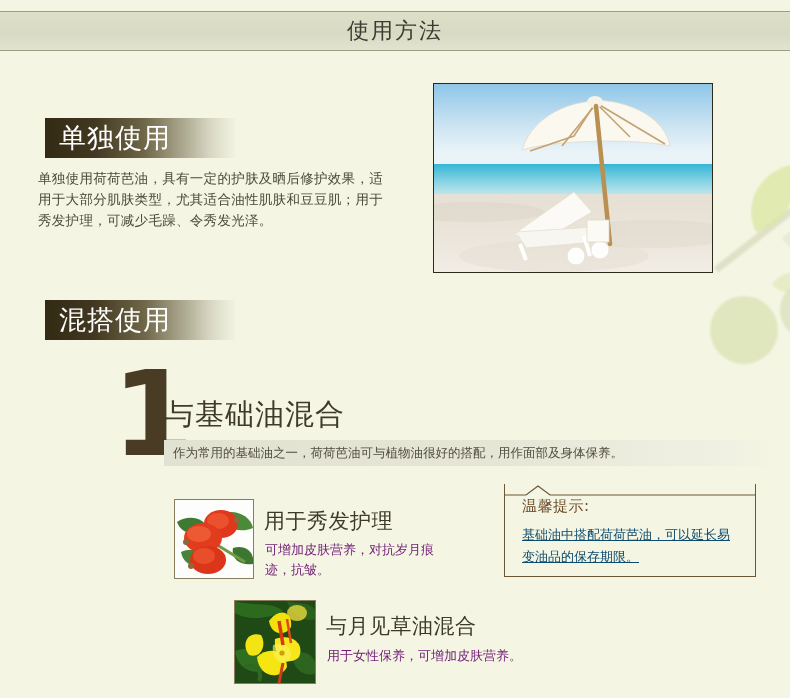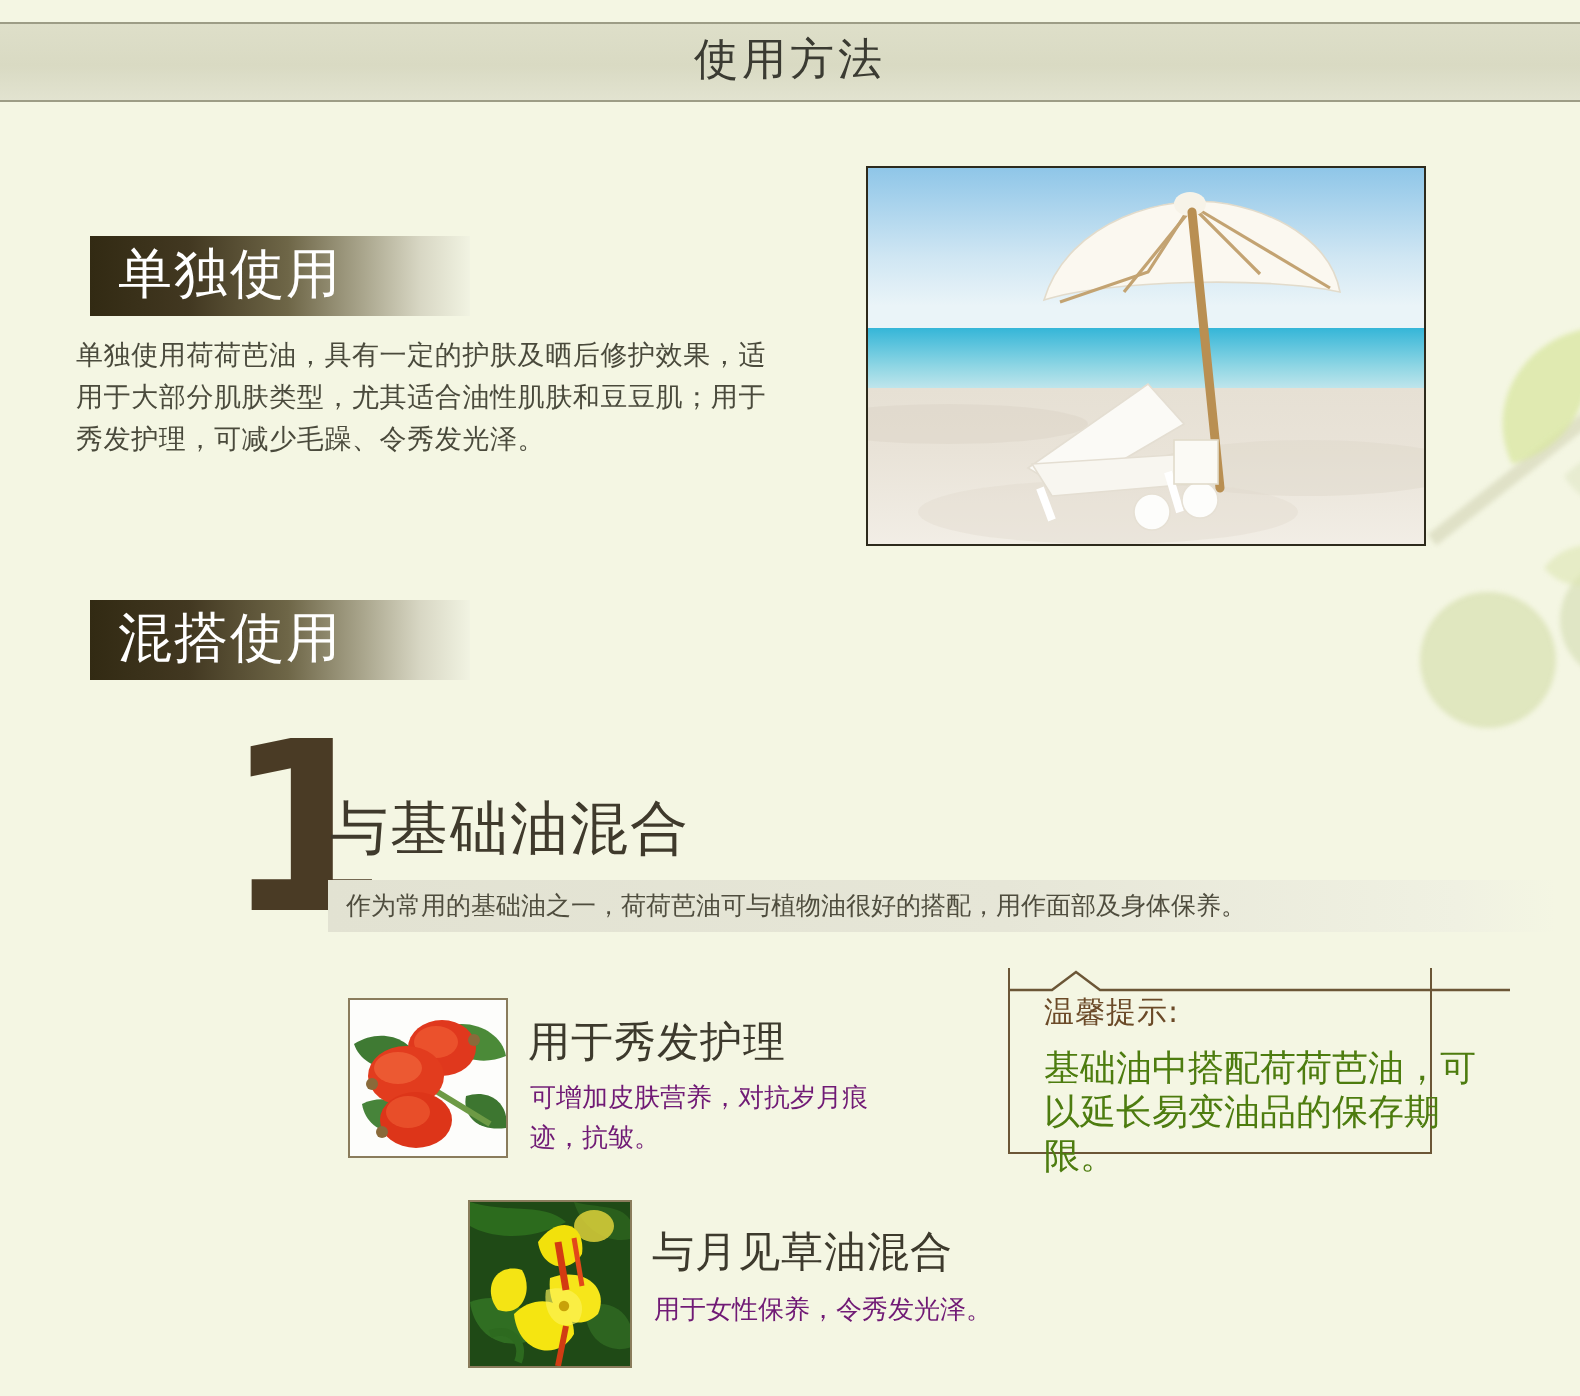--- a/index.html
+++ b/index.html
@@ -175,21 +175,21 @@
 
   #thumb-primrose { left: 234px; top: 600px; width: 82px; height: 84px; }
   #title-primrose { left: 326px; top: 612px; }
   #desc-primrose  { left: 327px; top: 646px; width: 260px; }
 
   
   .tip-box {
     position: absolute;
     left: 504px;
     top: 484px;
-    width: 212px;
+    width: 252px;
     height: 93px;
     box-sizing: border-box;
   }
   .tip-border {
     position: absolute;
     inset: 0;
     border: 1px solid #6b5636;
     border-top: none;
     box-sizing: border-box;
   }
@@ -200,23 +200,24 @@
     top: 13px;
     font-size: 15px;
     color: #6b4a28;
     letter-spacing: 0.5px;
   }
   .tip-body {
     position: absolute;
     left: 18px;
     top: 40px;
     width: 218px;
-    font-size: 18px;
+    font-size: 13px;
     line-height: 22px;
-    color: #4d7c0f;
+    color: #0c4a6e;
+    text-decoration: underline;
   }
 </style>
 </head>
 <body>
 
 <div id="page">
 
   <svg class="leaf-watermark" viewBox="0 0 150 260">
     <g>
       <path d="M30 150 L145 60" stroke="#cfd0b0" stroke-width="7" fill="none"></path>
@@ -338,15 +339,15 @@
       <path d="M22 56 C34 44, 52 50, 52 66 C44 80, 24 76, 22 56 Z" fill="#f5e511"></path>
       <path d="M38 44 C52 40, 60 50, 54 60 C44 66, 36 56, 38 44 Z" fill="#fcf25a" opacity="0.65"></path>
       <path d="M44 20 L48 44" stroke="#d33b12" stroke-width="3.5"></path>
       <path d="M52 18 L56 42" stroke="#e2481a" stroke-width="2.5"></path>
       <circle cx="47" cy="52" r="2.6" fill="#c8a209"></circle>
       <path d="M48 62 L44 82" stroke="#d03c13" stroke-width="3"></path>
       <path d="M10 66 C20 62, 28 70, 24 80" stroke="#2d6a1f" stroke-width="4" fill="none"></path>
     </svg>
   </div>
   <div class="oil-title" id="title-primrose">与月见草油混合</div>
-  <div class="oil-desc" id="desc-primrose">用于女性保养，令秀发光泽。</div>
+  <div class="oil-desc" id="desc-primrose">用于女性保养，可增加皮肤营养。</div>
 
 </div>
 
 </body></html>

